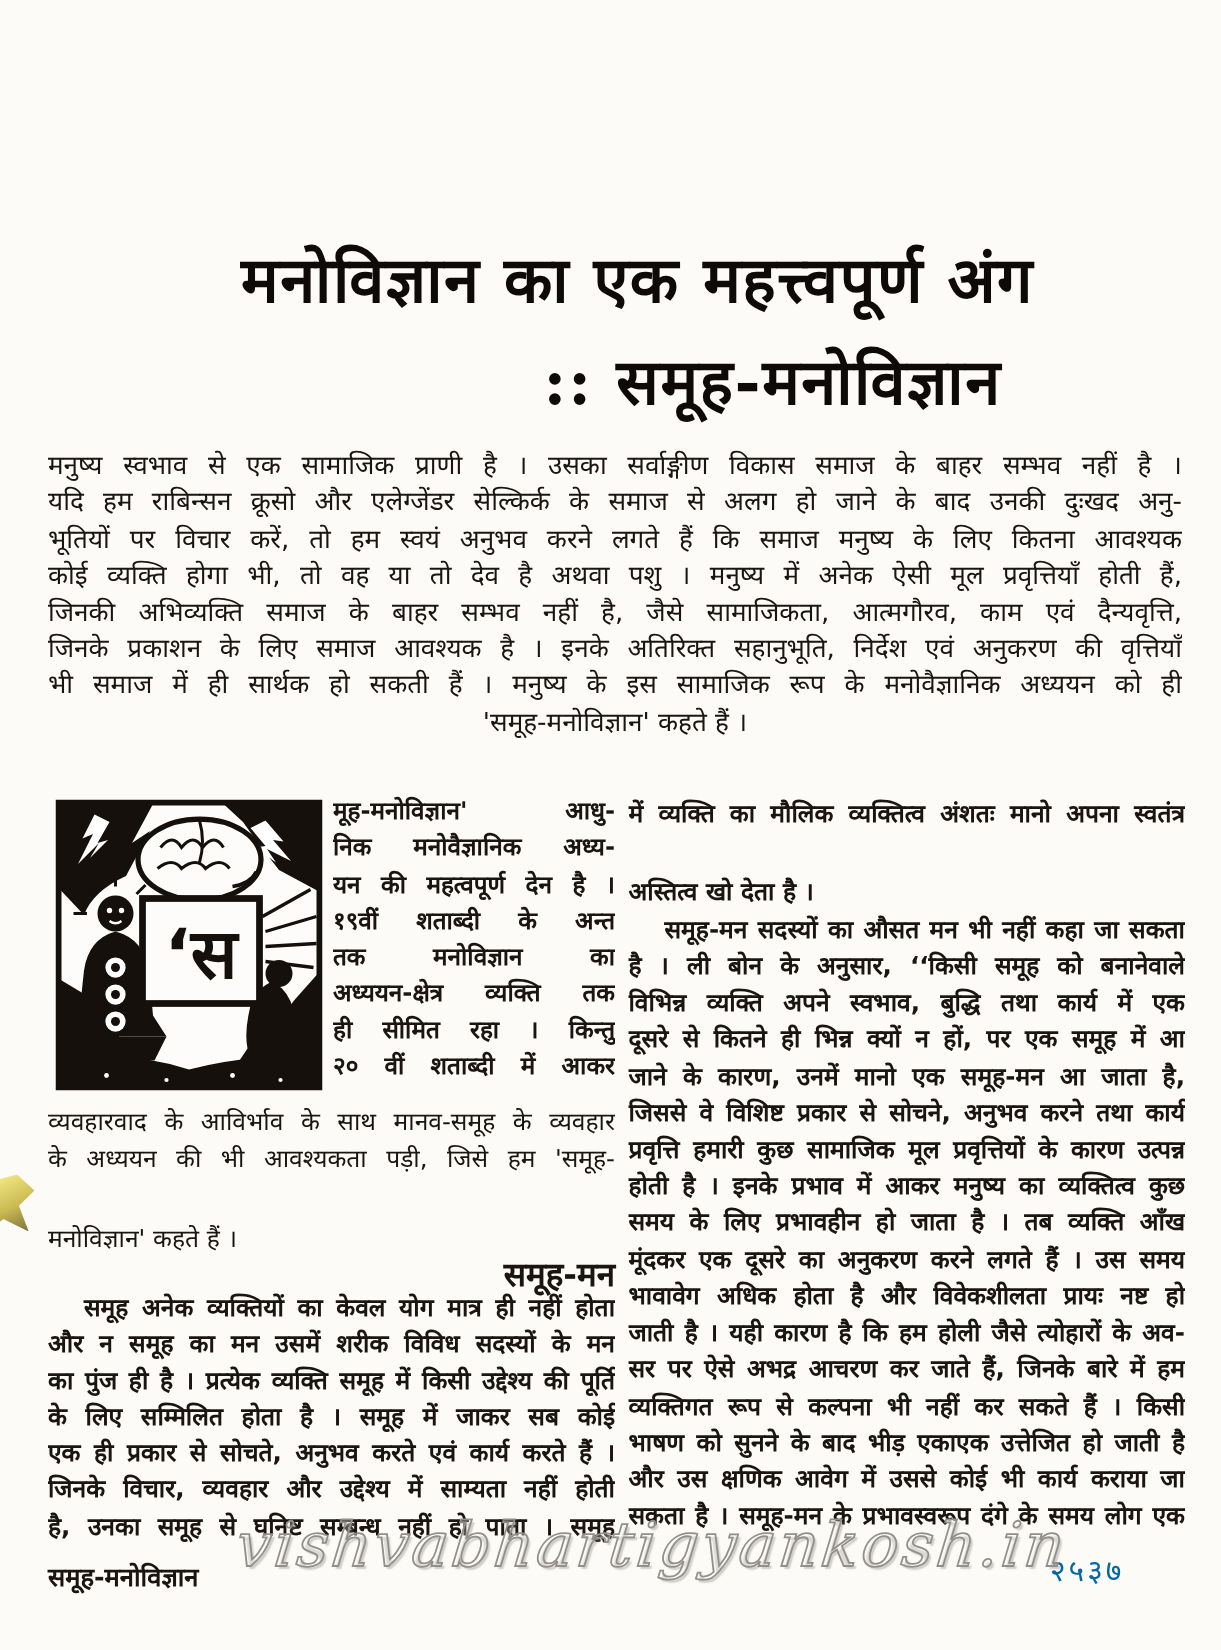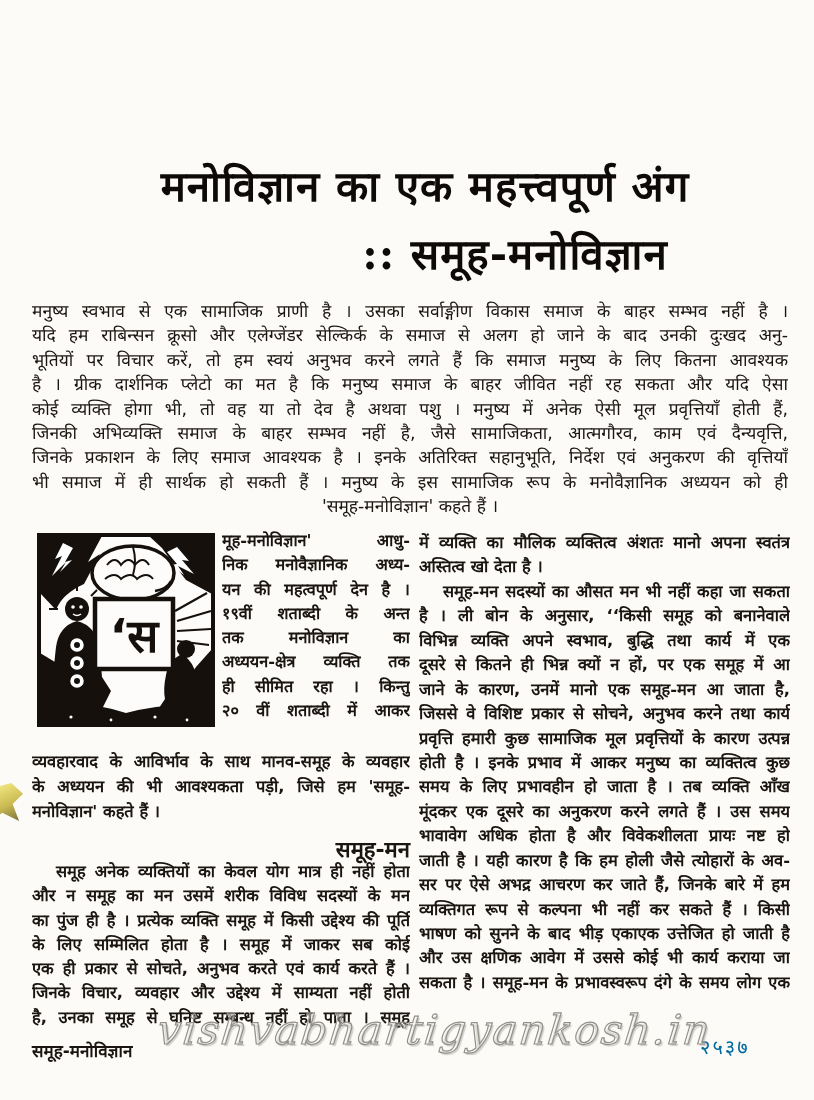--- a/index.html
+++ b/index.html
@@ -17,33 +17,33 @@
     font-size:42px;letter-spacing:1px;white-space:nowrap;
   }
   .title-1{top:156px;transform:translateX(18px);}
   .title-2{top:224px;transform:translateX(108px);}
   
   .ln{
     display:block;text-align:justify;text-align-last:justify;
     overflow:hidden;white-space:normal;
   }
   .ln.a-c{text-align:right;text-align-last:center;}
-  .ln.a-l{text-align:center;text-align-last:left;}
+  .ln.a-l{text-align:center;text-align-last:left;margin-top:28px;}
   .ln.ind{text-indent:24px;}
   
   .intro{left:32px;width:756px;top:299px;font-size:17.4px;}
   .intro .ln{height:24.4px;line-height:24.4px;}
   
   .leftcol{left:32px;width:380px;top:527px;height:510px;}
   .rightcol{left:419px;width:371px;top:531px;font-size:16.4px;font-weight:bold;}
   .rightcol .ln{height:24.45px;line-height:24.45px;}
   .figure-box{left:5px;top:6px;width:178px;height:194px;}
   .beside{left:190px;top:2px;width:188px;font-size:16.2px;font-weight:bold;}
   .beside .ln{height:24.3px;line-height:24.3px;}
-  .below{left:0;top:222px;width:378px;font-size:16.4px;font-weight:bold;}
+  .below{left:0;top:208px;width:378px;font-size:16.4px;font-weight:normal;}
   .below .ln{height:25px;line-height:25px;}
   .heading{left:0;top:306px;width:378px;text-align:right;font-size:22px;font-weight:bold;}
   .para{left:0;top:333px;width:378px;font-size:16.4px;font-weight:bold;}
   .para .ln{height:24.3px;line-height:24.3px;}
   
   .footer-title{left:32px;top:1039px;font-size:17px;font-weight:bold;}
   .page-number{left:700px;top:1033px;font-size:20px;color:#0369a1;letter-spacing:2px;}
   .watermark{
     left:158px;top:1006px;font-size:41px;letter-spacing:2px;
     font-family:"DejaVu Serif","Liberation Serif",serif;font-style:italic;
@@ -64,21 +64,20 @@
 </head>
 <body>
 
 <div class="abs title-line title-1">मनोविज्ञान का एक महत्त्वपूर्ण अंग</div>
 <div class="abs title-line title-2">:: समूह-मनोविज्ञान</div>
 
 <div class="abs intro">
     <div class="ln">मनुष्य स्वभाव से एक सामाजिक प्राणी है । उसका सर्वाङ्गीण विकास समाज  के बाहर सम्भव नहीं है ।</div>
     <div class="ln">यदि हम राबिन्सन क्रूसो और एलेग्जेंडर सेल्किर्क के समाज से अलग हो जाने के बाद उनकी दुःखद अनु-</div>
     <div class="ln">भूतियों पर विचार करें, तो हम स्वयं अनुभव करने लगते हैं कि समाज मनुष्य के लिए कितना आवश्यक</div>
-    <div class="ln">है । ग्रीक दार्शनिक प्लेटो का मत है कि मनुष्य समाज के बाहर जीवित नहीं रह सकता और यदि ऐसा</div>
     <div class="ln">कोई व्यक्ति होगा भी, तो वह या तो देव है अथवा पशु । मनुष्य में अनेक ऐसी मूल प्रवृत्तियाँ होती हैं,</div>
     <div class="ln">जिनकी अभिव्यक्ति समाज के बाहर सम्भव नहीं है, जैसे सामाजिकता, आत्मगौरव, काम एवं दैन्यवृत्ति,</div>
     <div class="ln">जिनके प्रकाशन के लिए समाज आवश्यक है । इनके अतिरिक्त सहानुभूति, निर्देश एवं अनुकरण की वृत्तियाँ</div>
     <div class="ln">भी समाज में ही सार्थक हो सकती हैं । मनुष्य के इस सामाजिक रूप के मनोवैज्ञानिक अध्ययन को ही</div>
     <div class="ln a-c">'समूह-मनोविज्ञान' कहते हैं ।</div>
   </div>
 
 <div class="abs leftcol">
 
   <div class="abs figure-box">

